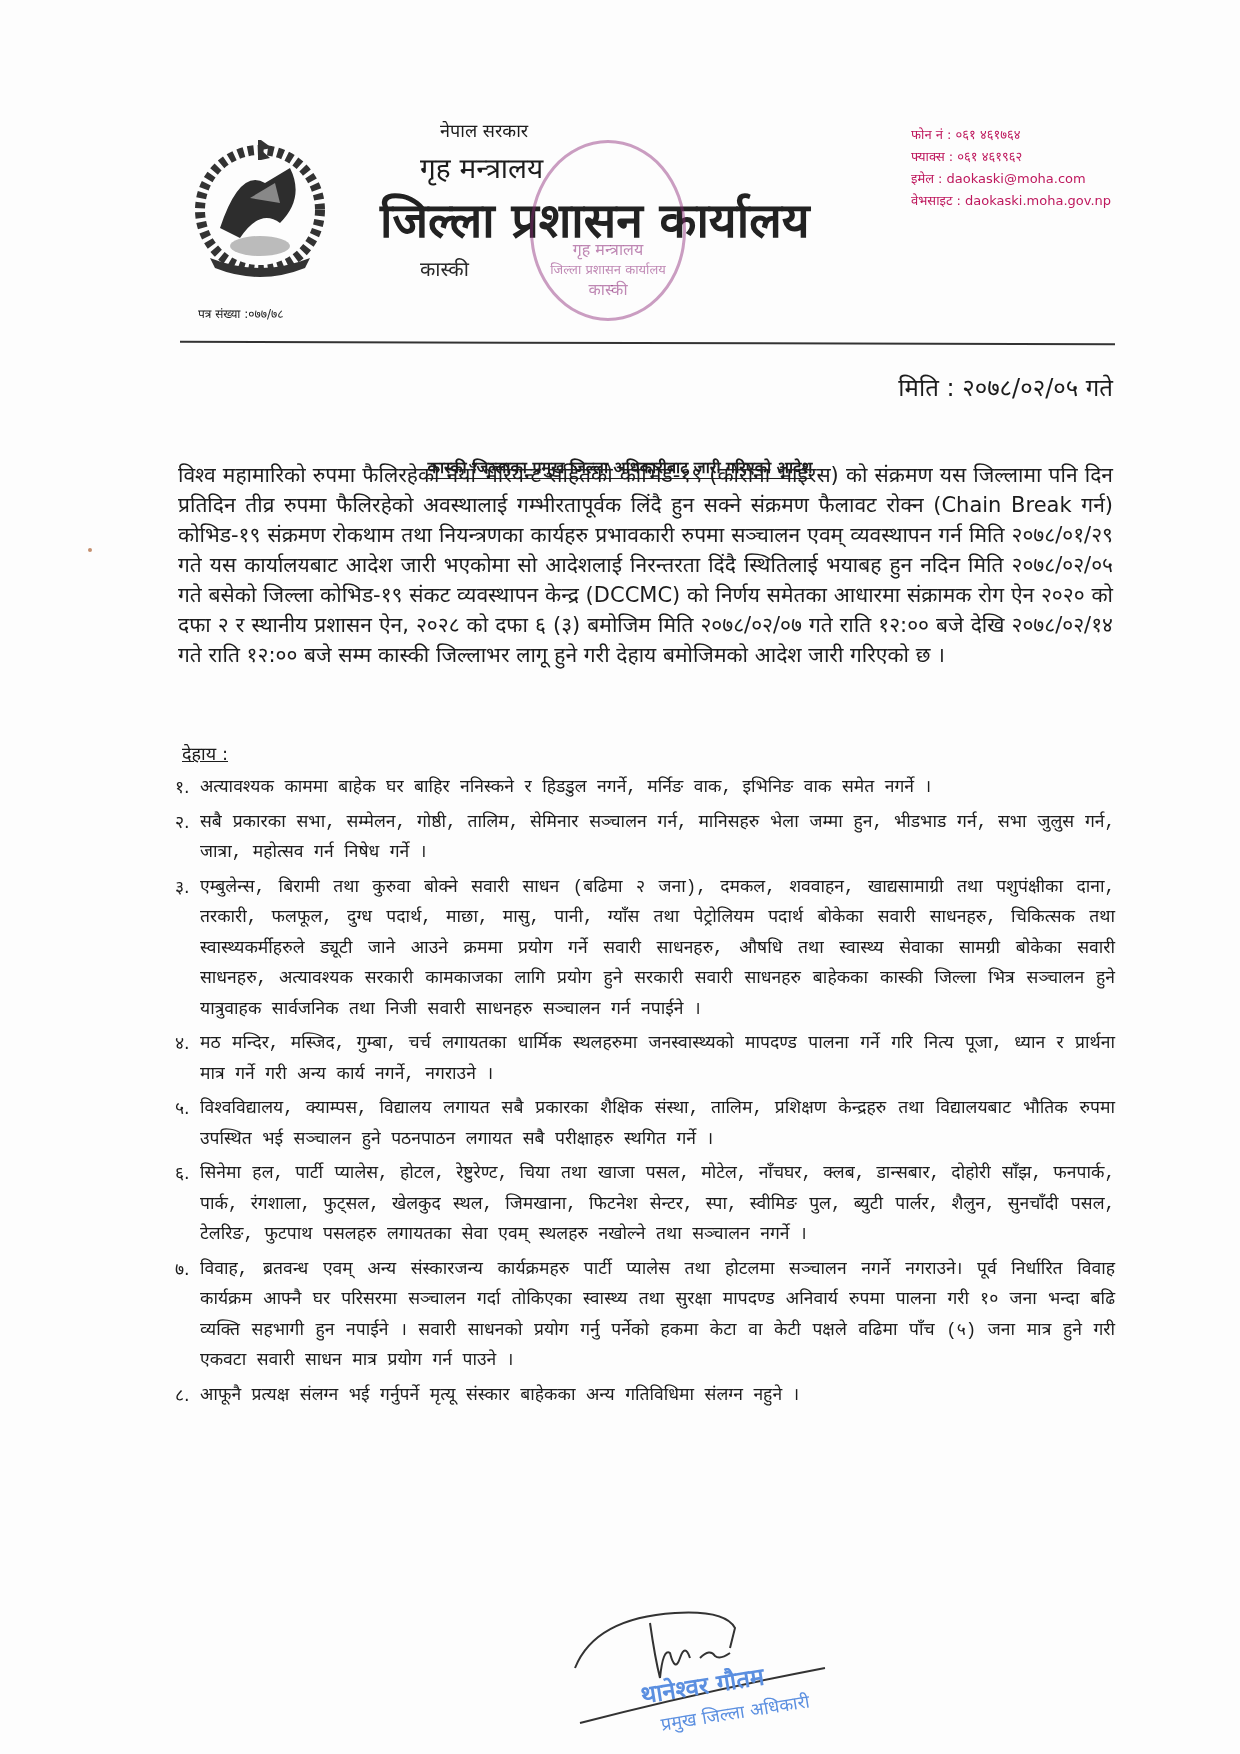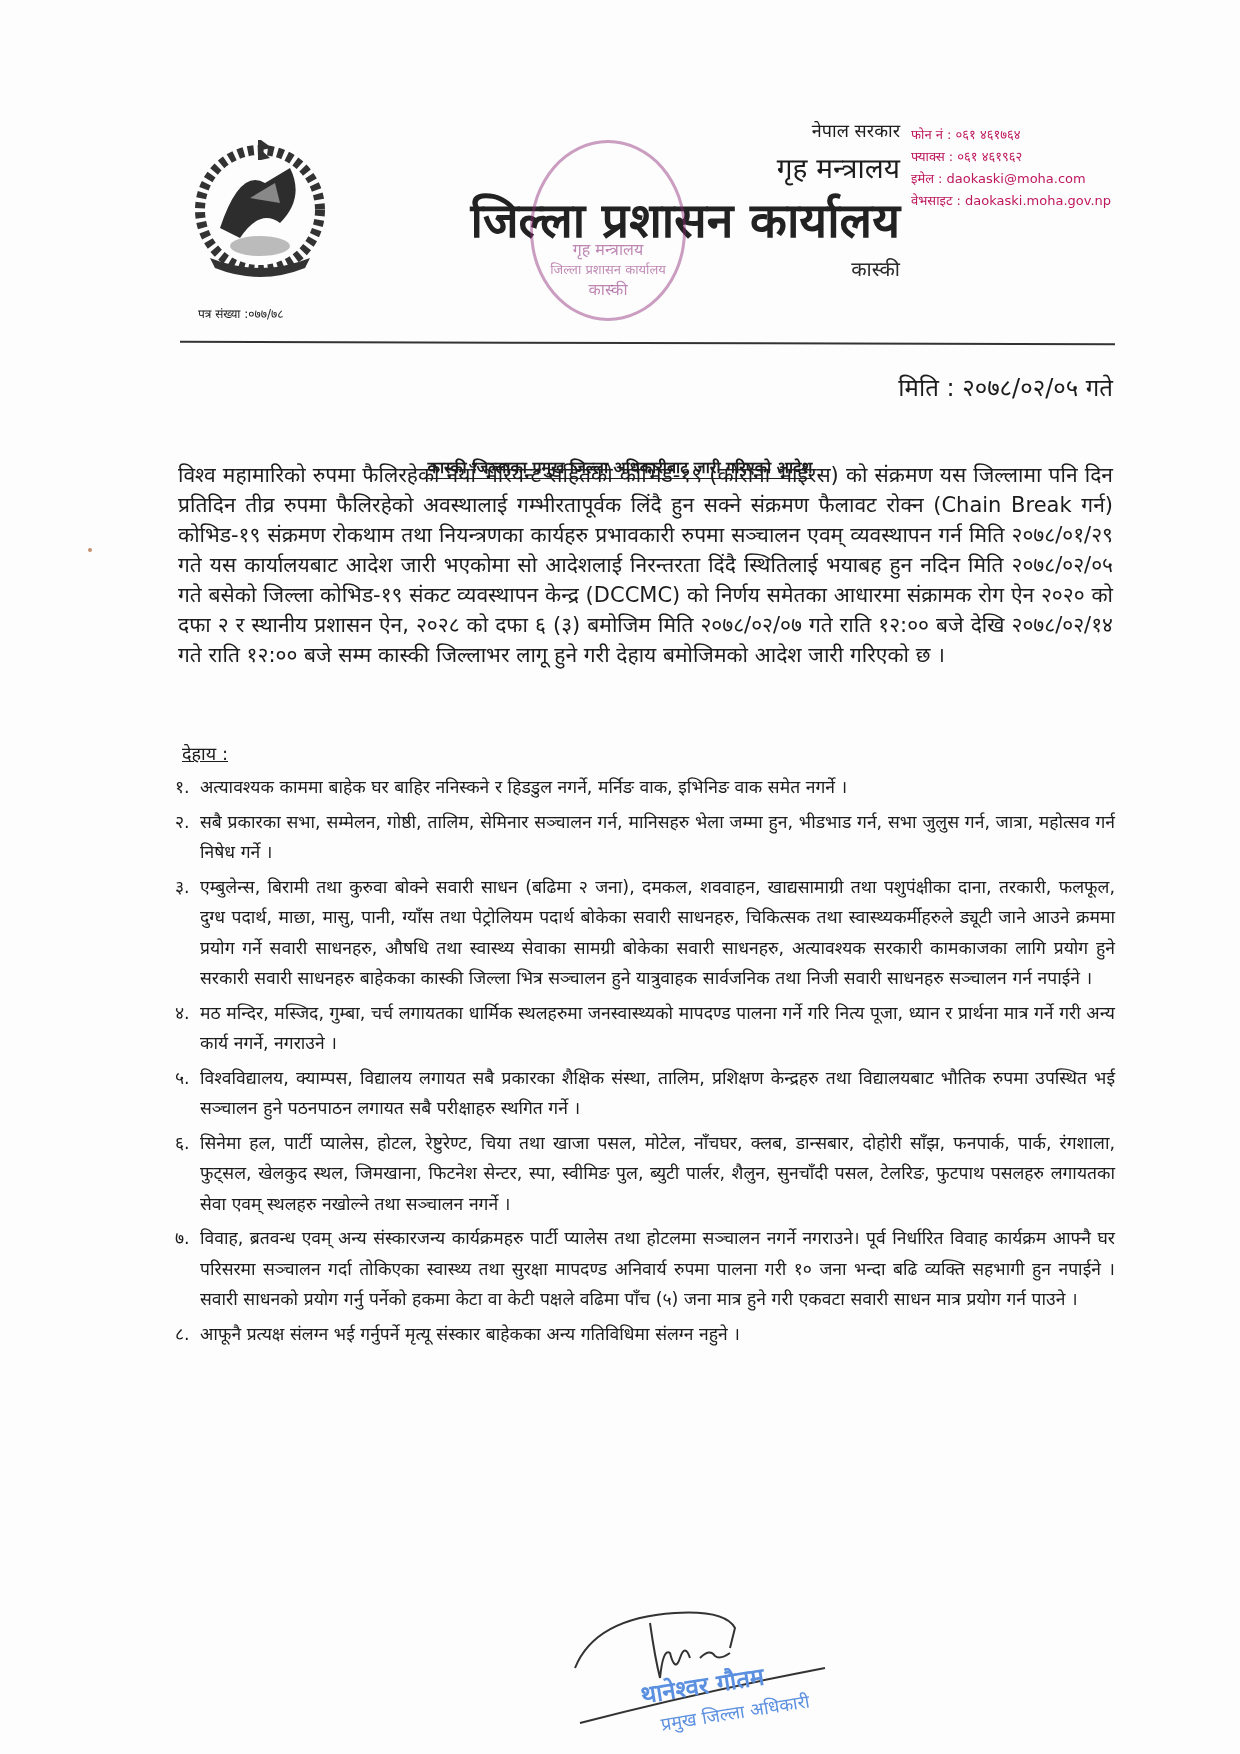--- a/index.html
+++ b/index.html
@@ -2,21 +2,21 @@
 <html><head>
 <meta charset="utf-8">
 <style>
   html, body { margin: 0; padding: 0; background: #ffffff; }
   body {
     width: 1240px; height: 1754px; position: relative; overflow: hidden;
     font-family: "DejaVu Sans", sans-serif; color: #1c1c1c;
   }
   .page { position: absolute; left: 0; top: 0; width: 1240px; height: 1754px; background: #fdfdfd; }
   .emblem { position: absolute; left: 180px; top: 128px; width: 160px; height: 160px; }
-  .center-head { position: absolute; left: 380px; top: 118px; width: 520px; text-align: right; }
+  .center-head { position: absolute; left: 380px; top: 118px; width: 520px; text-align: left; }
   .gov { font-size: 18px; margin-left: 60px; }
   .ministry { font-size: 28px; margin-top: 6px; margin-left: 40px; }
   .office { font-size: 48px; font-weight: bold; margin-top: 0px; letter-spacing: 0px; color: #222; }
   .district { font-size: 20px; margin-top: 4px; margin-left: 40px; color: #2a2a2a; }
   .stamp {
     position: absolute; left: 530px; top: 140px; width: 150px; height: 175px;
     border-radius: 50%; border: 3px solid rgba(140, 40, 120, 0.45);
     color: rgba(140, 40, 120, 0.55); font-size: 16px; text-align: center;
   }
   .stamp .s-inner { position: absolute; left: 0; right: 0; top: 95px; }
@@ -30,21 +30,21 @@
   }
   .title span { text-decoration: underline; text-underline-offset: 5px; }
   .body-text {
     position: absolute; left: 178px; top: 460px; width: 935px;
     font-size: 21px; line-height: 30px; text-align: justify;
   }
   .dehaya { position: absolute; left: 182px; top: 732px; font-size: 18px; text-decoration: underline; margin-top: 9px; }
   .list { position: absolute; left: 175px; top: 772px; width: 940px; margin: 0; padding: 0; list-style: none; }
   .list li { display: flex; font-size: 17.5px; line-height: 30.5px; margin-bottom: 4px; text-align: justify; }
   .list .num { width: 25px; flex: 0 0 25px; }
-  .list .txt { flex: 1; }
+  .list .txt { flex: 1; font-family: Liberation Mono, monospace; }
   .sig { position: absolute; left: 555px; top: 1598px; width: 300px; height: 140px; }
   .sig-name { position: absolute; left: 640px; top: 1668px; color: #5b8fe0; font-size: 24px; font-weight: bold; transform: rotate(-9deg); }
   .sig-title { position: absolute; left: 660px; top: 1700px; color: #5b8fe0; font-size: 18px; transform: rotate(-9deg); }
   .speck { position: absolute; width: 4px; height: 4px; background: #c49070; border-radius: 50%; }
 </style>
 </head>
 <body>
 
 <div class="page">
 

